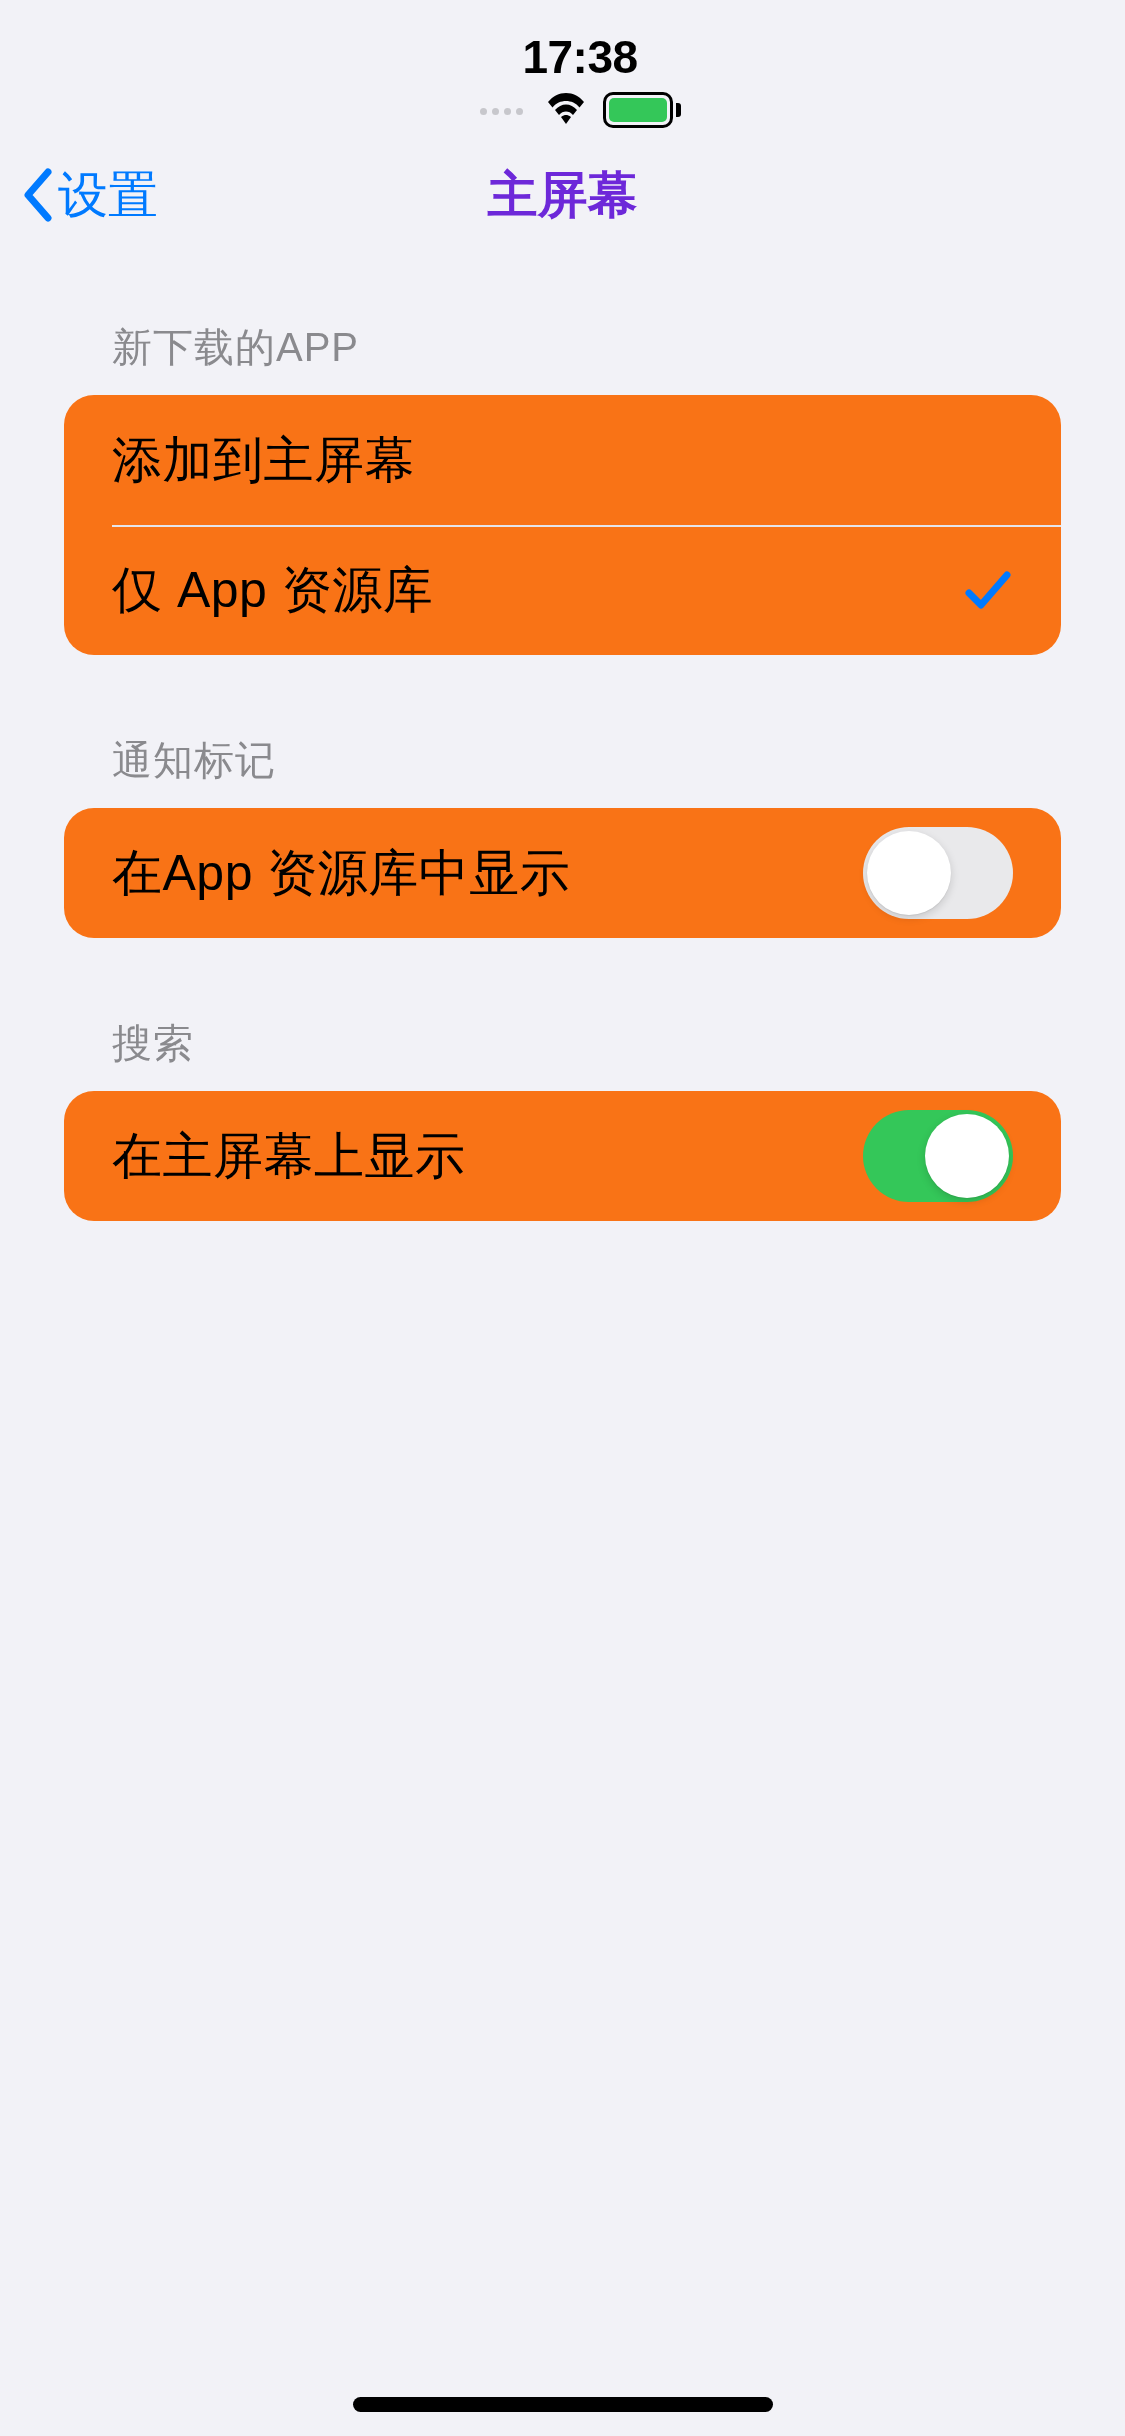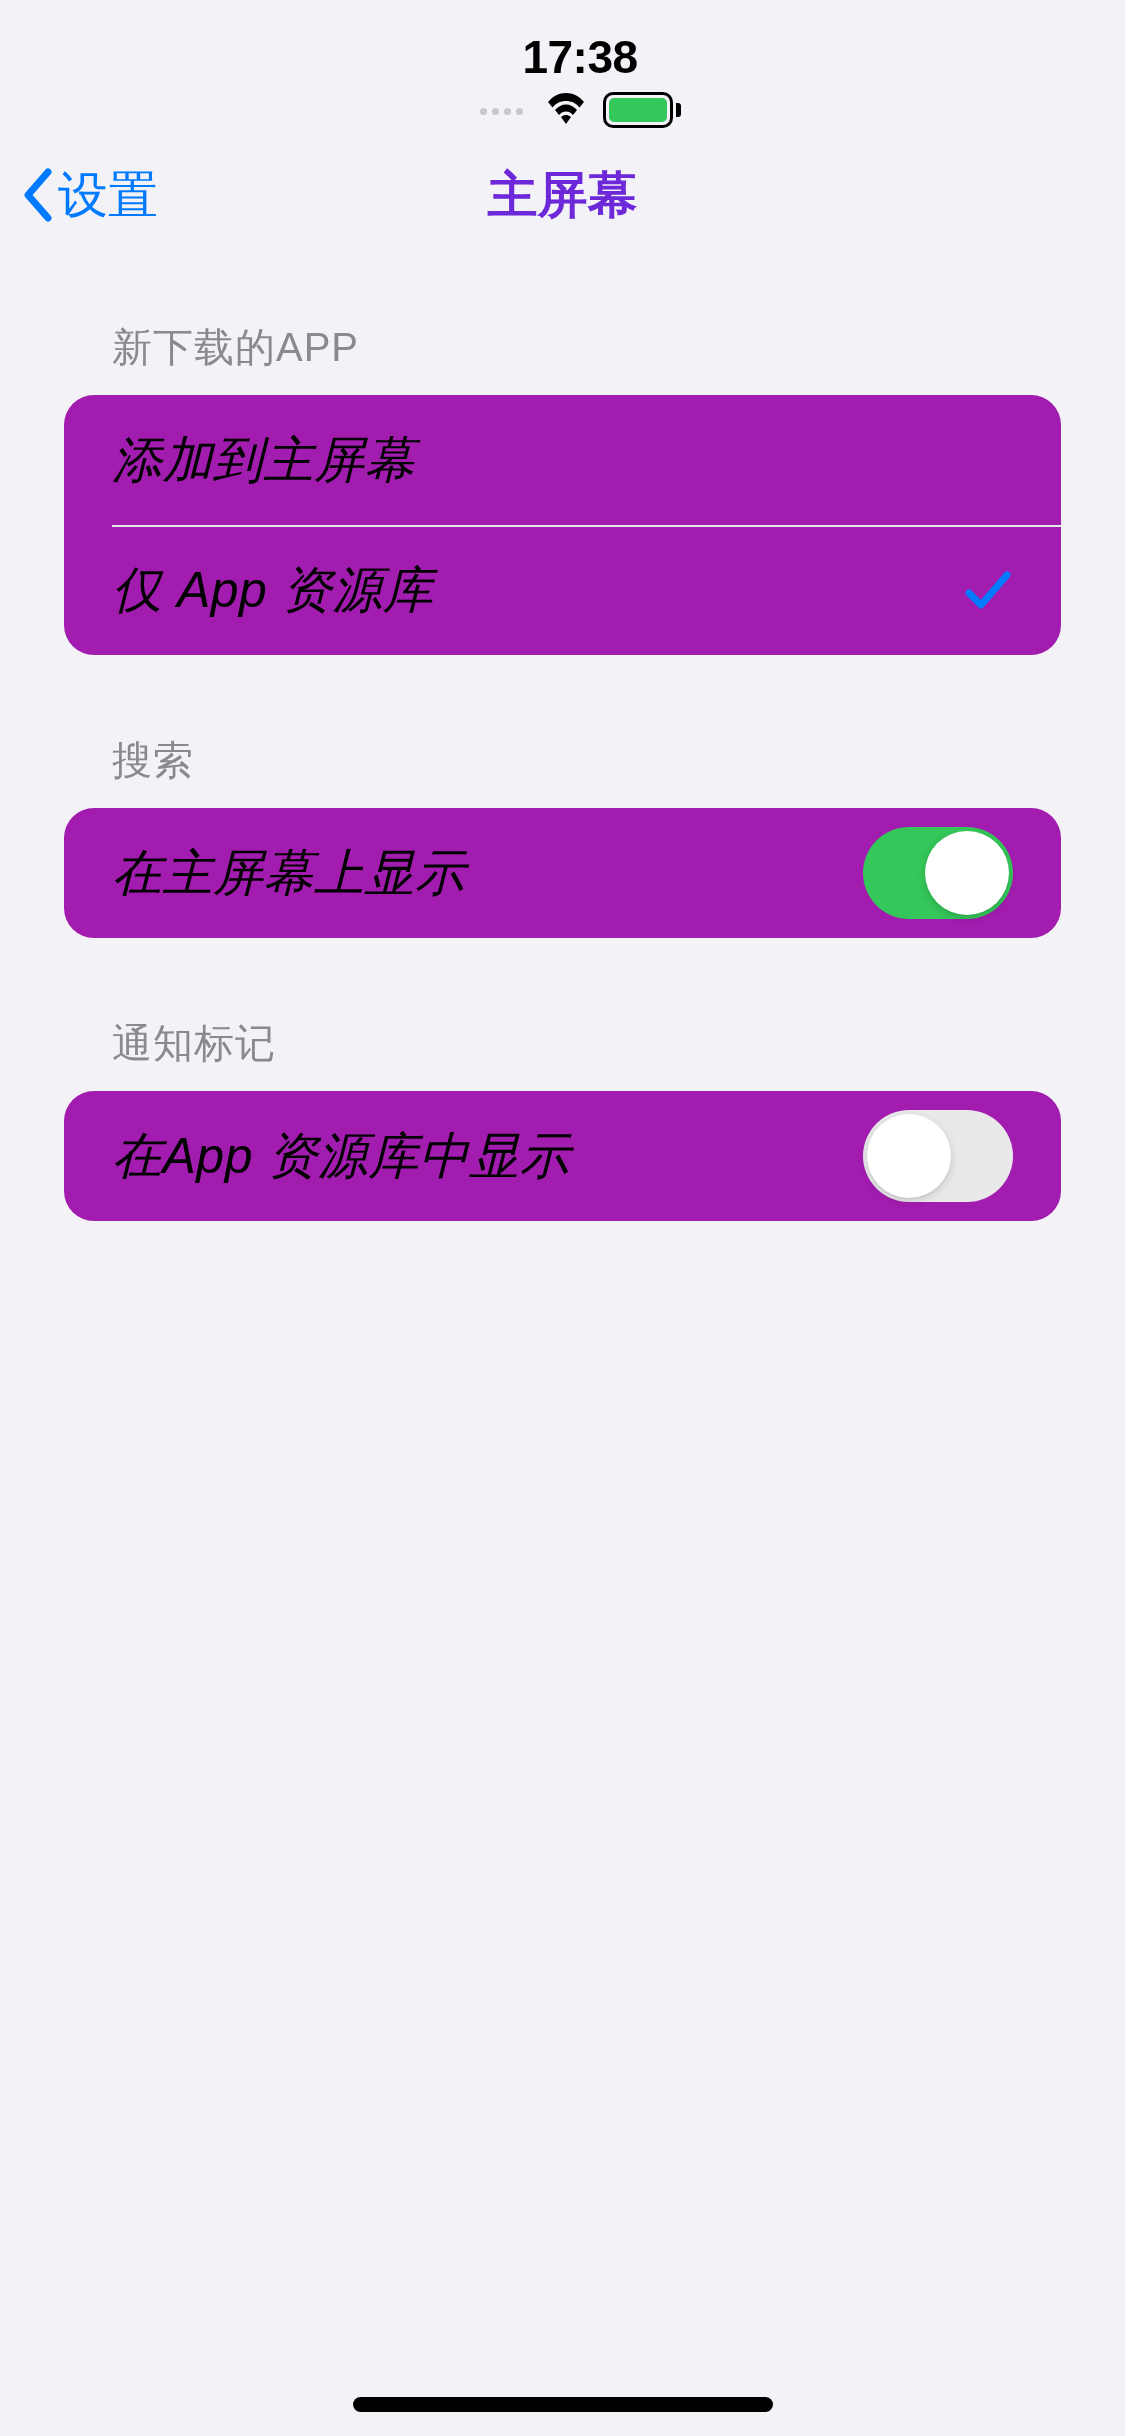--- a/index.html
+++ b/index.html
@@ -122,24 +122,23 @@
     .section:first-child {
       margin-top: 42px;
     }
     .section-header {
       font-size: 40px;
       color: #8a8a8e;
       padding: 18px 48px 20px;
       letter-spacing: 1px;
     }
     .section-body {
-      background: #a21caf;
+      background: #f97316;
       border-radius: 30px;
       overflow: hidden;
-      font-style: italic;
     }
     .row {
       min-height: 130px;
       display: flex;
       align-items: center;
       justify-content: space-between;
       padding: 0 48px;
       position: relative;
     }
     .row + .row::before {
@@ -253,38 +252,38 @@
         <div class="check-icon">
           <svg viewBox="0 0 50 50">
             <polyline points="6,28 18,40 44,10" fill="none" stroke="#007aff" stroke-width="7" stroke-linecap="round" stroke-linejoin="round"></polyline>
           </svg>
         </div>
       </div>
     </div>
   </div>
 
   <div class="section">
+    <div class="section-header">通知标记</div>
+    <div class="section-body">
+      <div class="row">
+        <span class="row-label">在App 资源库中显示</span>
+        <div class="toggle toggle-off">
+          <div class="toggle-knob"></div>
+        </div>
+      </div>
+    </div>
+  </div>
+
+  <div class="section">
     <div class="section-header">搜索</div>
     <div class="section-body">
       <div class="row">
         <span class="row-label">在主屏幕上显示</span>
         <div class="toggle toggle-on">
           <div class="toggle-knob"></div>
         </div>
       </div>
     </div>
   </div>
 
-  <div class="section">
-    <div class="section-header">通知标记</div>
-    <div class="section-body">
-      <div class="row">
-        <span class="row-label">在App 资源库中显示</span>
-        <div class="toggle toggle-off">
-          <div class="toggle-knob"></div>
-        </div>
-      </div>
-    </div>
-  </div>
-
 </div>
 
 <div class="home-indicator"></div>
 
 </body></html>

